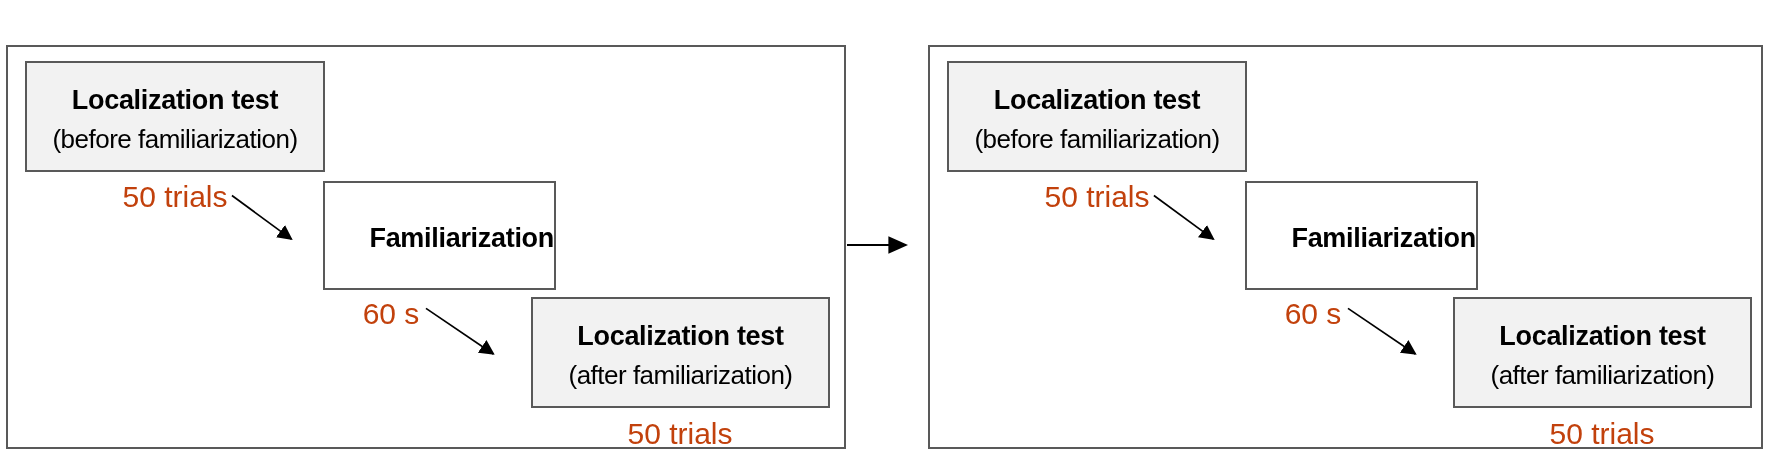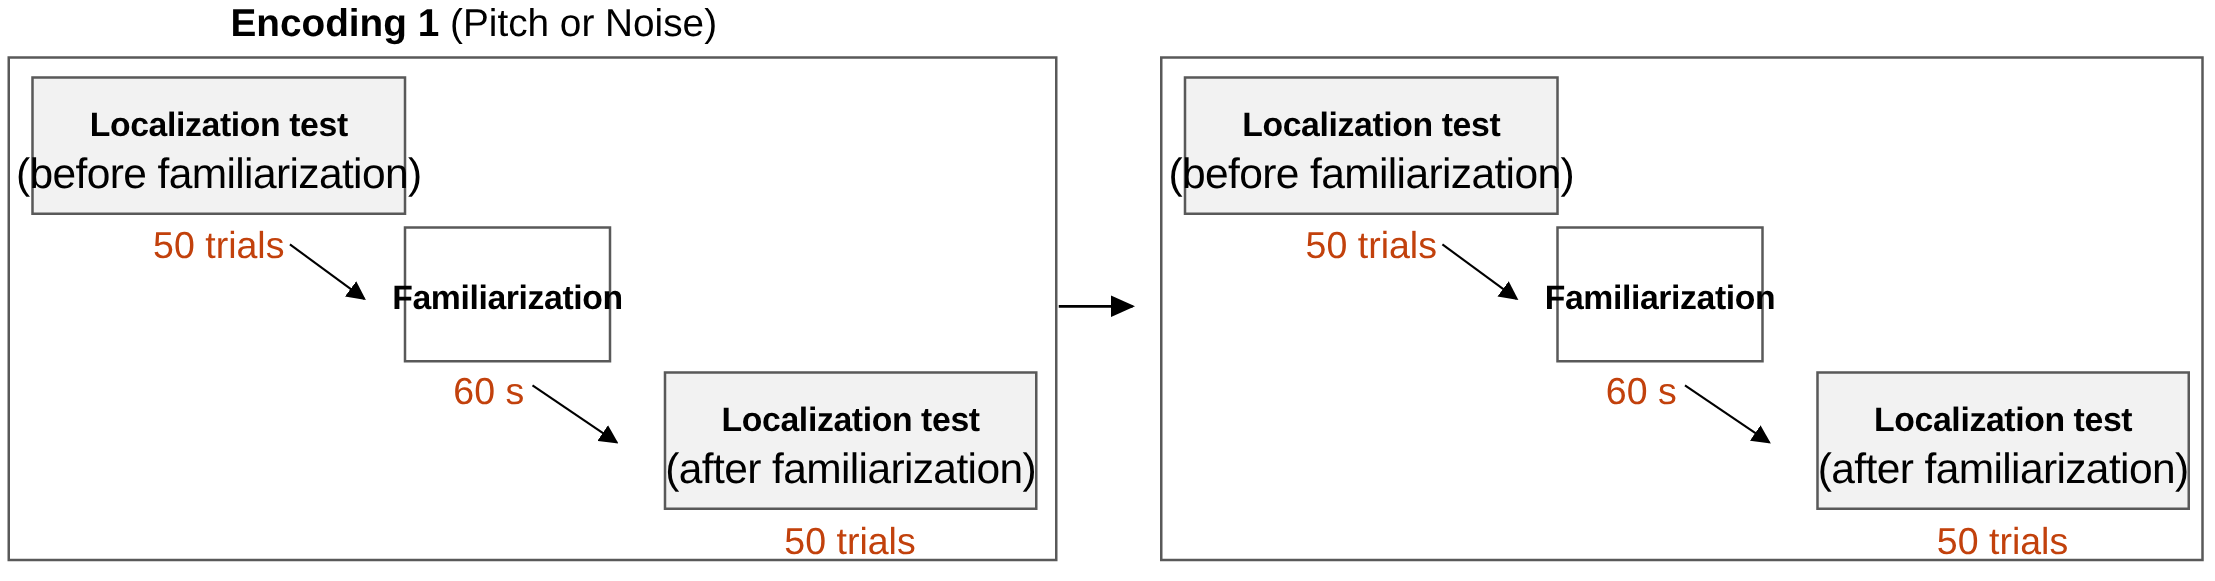--- a/index.html
+++ b/index.html
@@ -51,29 +51,29 @@
   }
   .box.shaded { background: #f2f2f2; }
   .box.plain  { background: #ffffff; }
   .box-line1 {
     font-weight: bold;
     font-size: 27px;
     line-height: 31px;
     letter-spacing: -0.3px;
   }
   .box-line2 {
-    font-size: 34px;
+    font-size: 26px;
     line-height: 30px;
     letter-spacing: -0.5px;
   }
   .box-before {
     left: 17px; top: 14px; width: 300px; height: 111px;
   }
   .box-familiarization {
-    left: 315px; top: 134px; width: 166px; height: 109px;
+    left: 315px; top: 134px; width: 233px; height: 109px; align-items: flex-end;
   }
   .box-familiarization .box-line1 { font-size: 27px; }
   .box-after {
     left: 523px; top: 250px; width: 299px; height: 111px;
   }
   .free-label {
     position: absolute;
     transform: translateX(-50%);
     font-size: 30px;
     line-height: 34px;
@@ -95,23 +95,20 @@
     top: 233px;
     width: 86px;
     height: 24px;
   }
 </style>
 </head>
 <body>
 
 <div class="figure">
 
-  <div class="panel-title" style="left:379px;">
-    <span class="t-bold">Encoding 1</span><span> (Pitch or Noise)</span>
-  </div>
 
   <section class="panel panel-1">
     <div class="box shaded box-before">
       <div class="box-line1">Localization test</div>
       <div class="box-line2">(before familiarization)</div>
     </div>
     <div class="free-label label-trials-before">50 trials</div>
     <div class="box plain box-familiarization">
       <div class="box-line1">Familiarization</div>
     </div>

